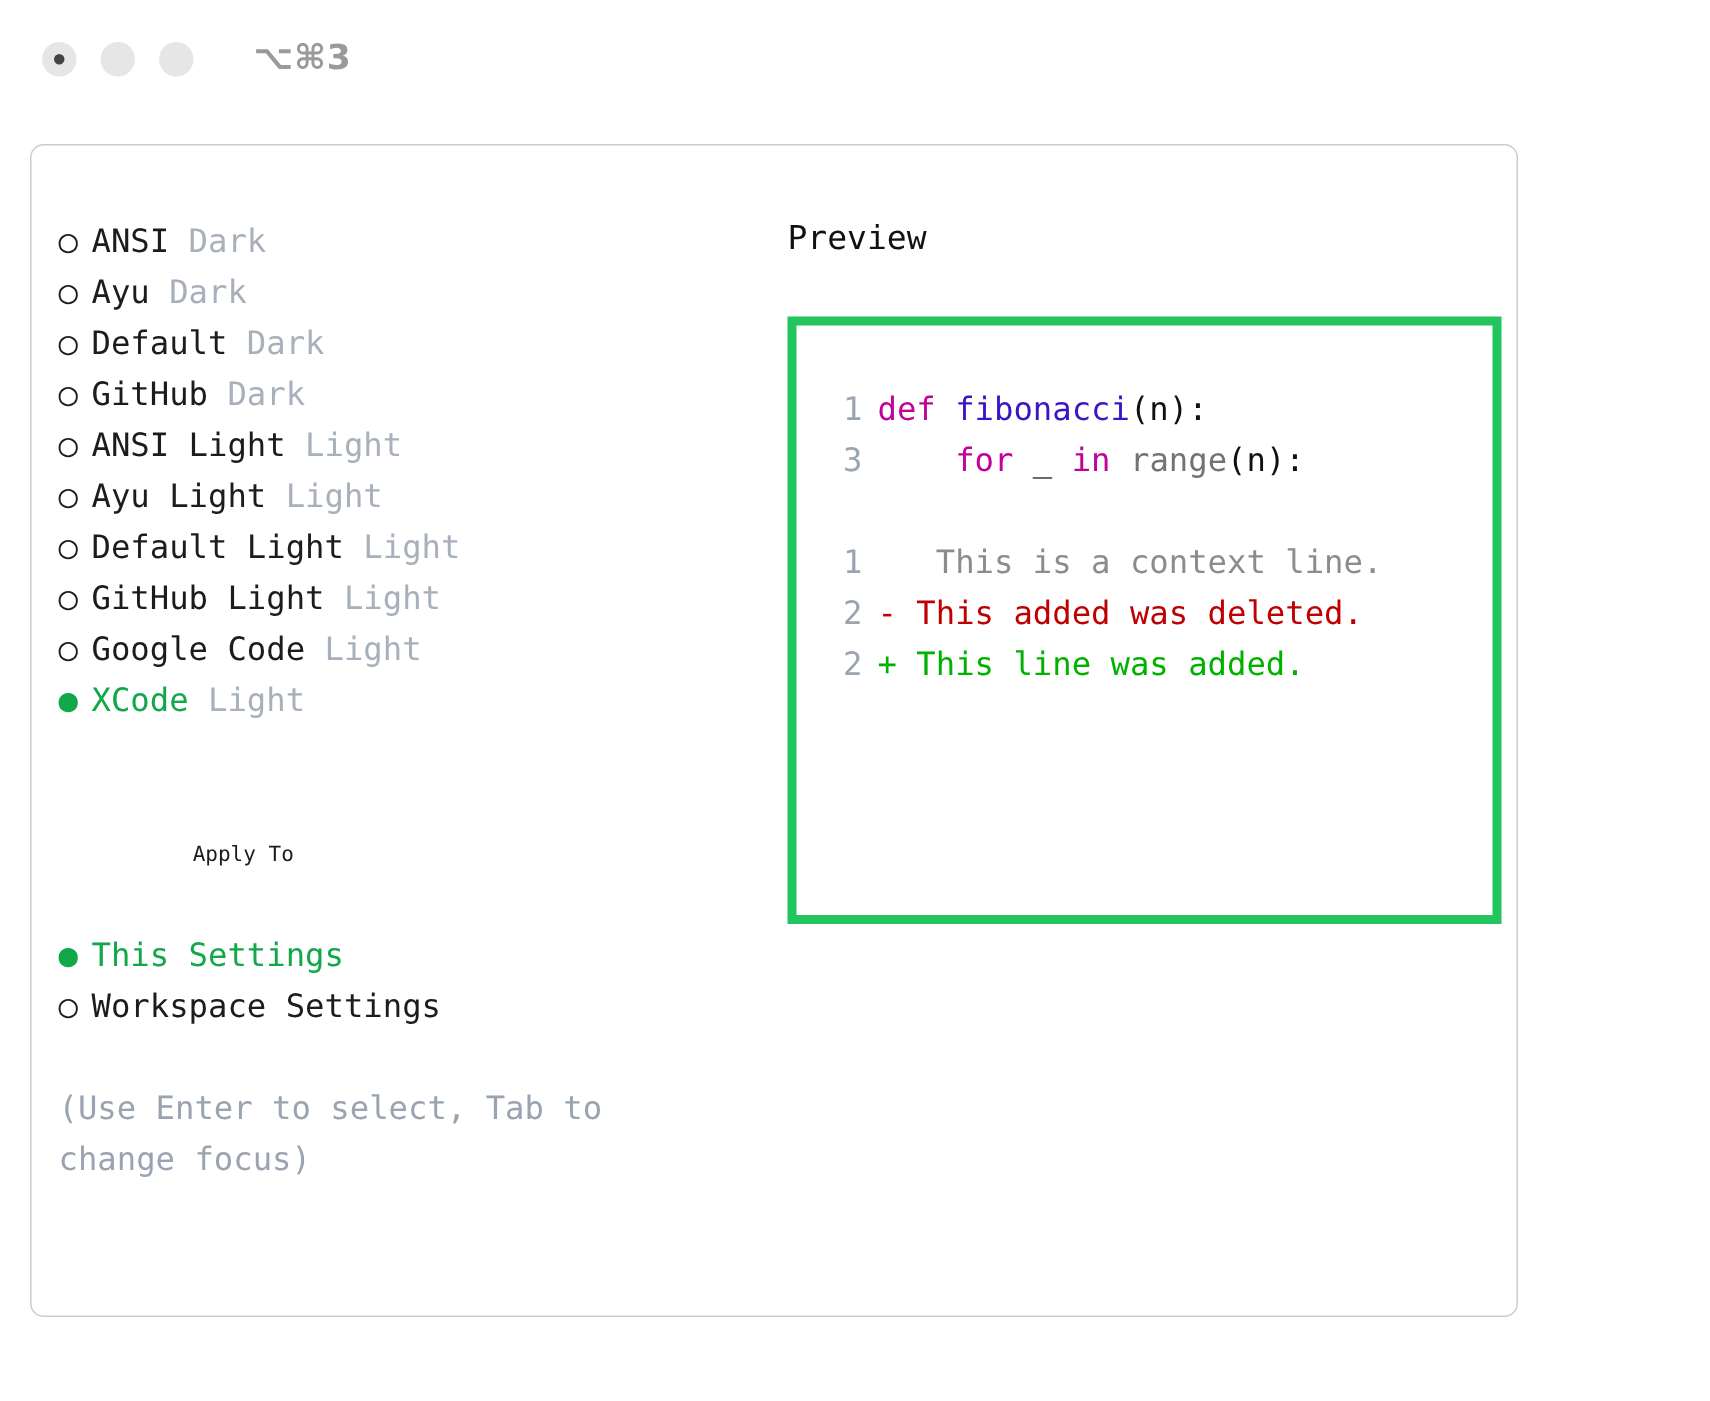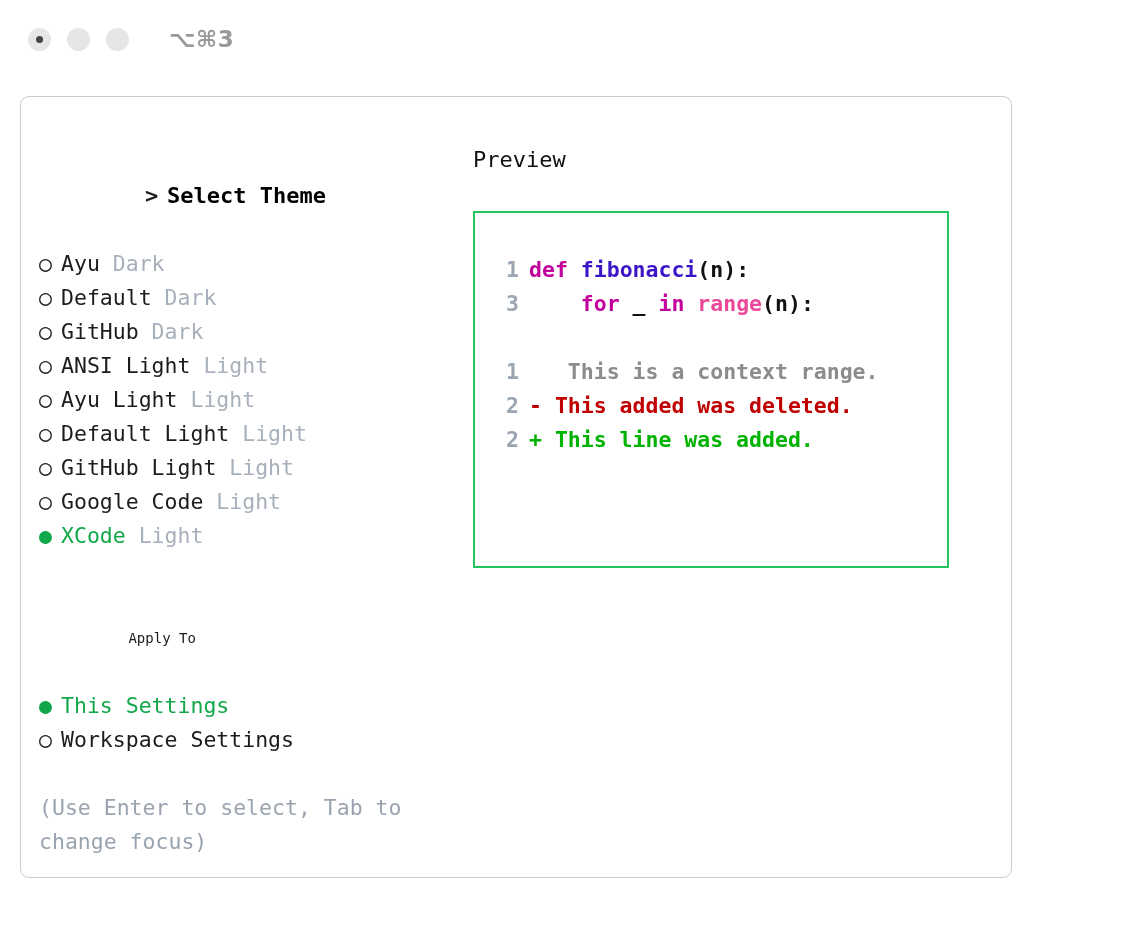--- a/index.html
+++ b/index.html
@@ -119,56 +119,55 @@
     line-height: 34px;
     color: #9aa3b0;
     width: 410px;
     white-space: pre-wrap;
   }
   .gap-block { height: 34px; }
 
   
   .right-col {
     position: absolute;
-    left: 452px;
+    left: 504px;
     top: 48px;
     width: 490px;
   }
   .preview-title {
     font-size: 22px;
     line-height: 30px;
     color: #111111;
     margin-bottom: 36px;
   }
   .preview-box {
     width: 476px;
-    height: 357px;
-    border: 2px solid #22c55e;
+    height: 405px;
+    border: 6px solid #22c55e;
     box-sizing: border-box;
     background: #ffffff;
     padding: 40px 0 0 0;
-    font-weight: bold;
   }
   .code-line {
     font-size: 21.5px;
     line-height: 34px;
     white-space: pre;
     padding-left: 20px;
     color: #111111;
   }
   .ln {
     display: inline-block;
     width: 24px;
     text-align: right;
     color: #9aa5b1;
     margin-right: 10px;
   }
   .kw   { color: #c2009b; }
   .fn   { color: #3c14c8; }
-  .bi   { color: #ec4899; }
+  .bi   { color: #737373; }
   .num  { color: #2b2bef; }
   .plain{ color: #111111; }
   .ctx  { color: #8c8c8c; }
   .del  { color: #c00000; }
   .add  { color: #00b200; }
   .blank-line { height: 34px; }
 </style>
 </head>
 <body>
 
@@ -179,25 +178,23 @@
     <span class="dot"></span>
   </div>
   <span class="shortcut">⌥⌘3</span>
 </div>
 
 <div class="panel">
   <div class="panel-inner">
 
     <div class="left-col">
 
-      <div class="list-line heading">
-        <span class="marker">&gt;</span><span>Select Theme</span>
-      </div>
 
       <div id="theme-options">
+          <div class="list-line"><span class="marker">○</span><span>ANSI</span><span class="variant"> Dark</span></div>
           <div class="list-line"><span class="marker">○</span><span>Ayu</span><span class="variant"> Dark</span></div>
           <div class="list-line"><span class="marker">○</span><span>Default</span><span class="variant"> Dark</span></div>
           <div class="list-line"><span class="marker">○</span><span>GitHub</span><span class="variant"> Dark</span></div>
           <div class="list-line"><span class="marker">○</span><span>ANSI Light</span><span class="variant"> Light</span></div>
           <div class="list-line"><span class="marker">○</span><span>Ayu Light</span><span class="variant"> Light</span></div>
           <div class="list-line"><span class="marker">○</span><span>Default Light</span><span class="variant"> Light</span></div>
           <div class="list-line"><span class="marker">○</span><span>GitHub Light</span><span class="variant"> Light</span></div>
           <div class="list-line"><span class="marker">○</span><span>Google Code</span><span class="variant"> Light</span></div>
           <div class="list-line"><span class="marker sel">●</span><span class="label-sel">XCode</span><span class="variant"> Light</span></div>
         </div>
@@ -219,21 +216,21 @@
     <div class="right-col">
       <div class="preview-title">Preview</div>
 
       <div class="preview-box">
         <div id="code-sample">
             <div class="code-line"><span class="ln">1</span><span class="kw">def</span><span class="plain"> </span><span class="fn">fibonacci</span><span class="plain">(n):</span></div>
             <div class="code-line"><span class="ln">3</span><span class="plain">    </span><span class="kw">for</span><span class="plain"> _ </span><span class="kw">in</span><span class="plain"> </span><span class="bi">range</span><span class="plain">(n):</span></div>
           </div>
         <div class="blank-line"></div>
         <div id="diff-sample">
-            <div class="code-line"><span class="ln">1</span><span class="ctx"> </span><span class="ctx">  This is a context range.</span></div>
+            <div class="code-line"><span class="ln">1</span><span class="ctx"> </span><span class="ctx">  This is a context line.</span></div>
             <div class="code-line"><span class="ln">2</span><span class="del">-</span><span class="del"> This added was deleted.</span></div>
             <div class="code-line"><span class="ln">2</span><span class="add">+</span><span class="add"> This line was added.</span></div>
           </div>
       </div>
     </div>
 
   </div>
 </div>
 
 </body></html>

